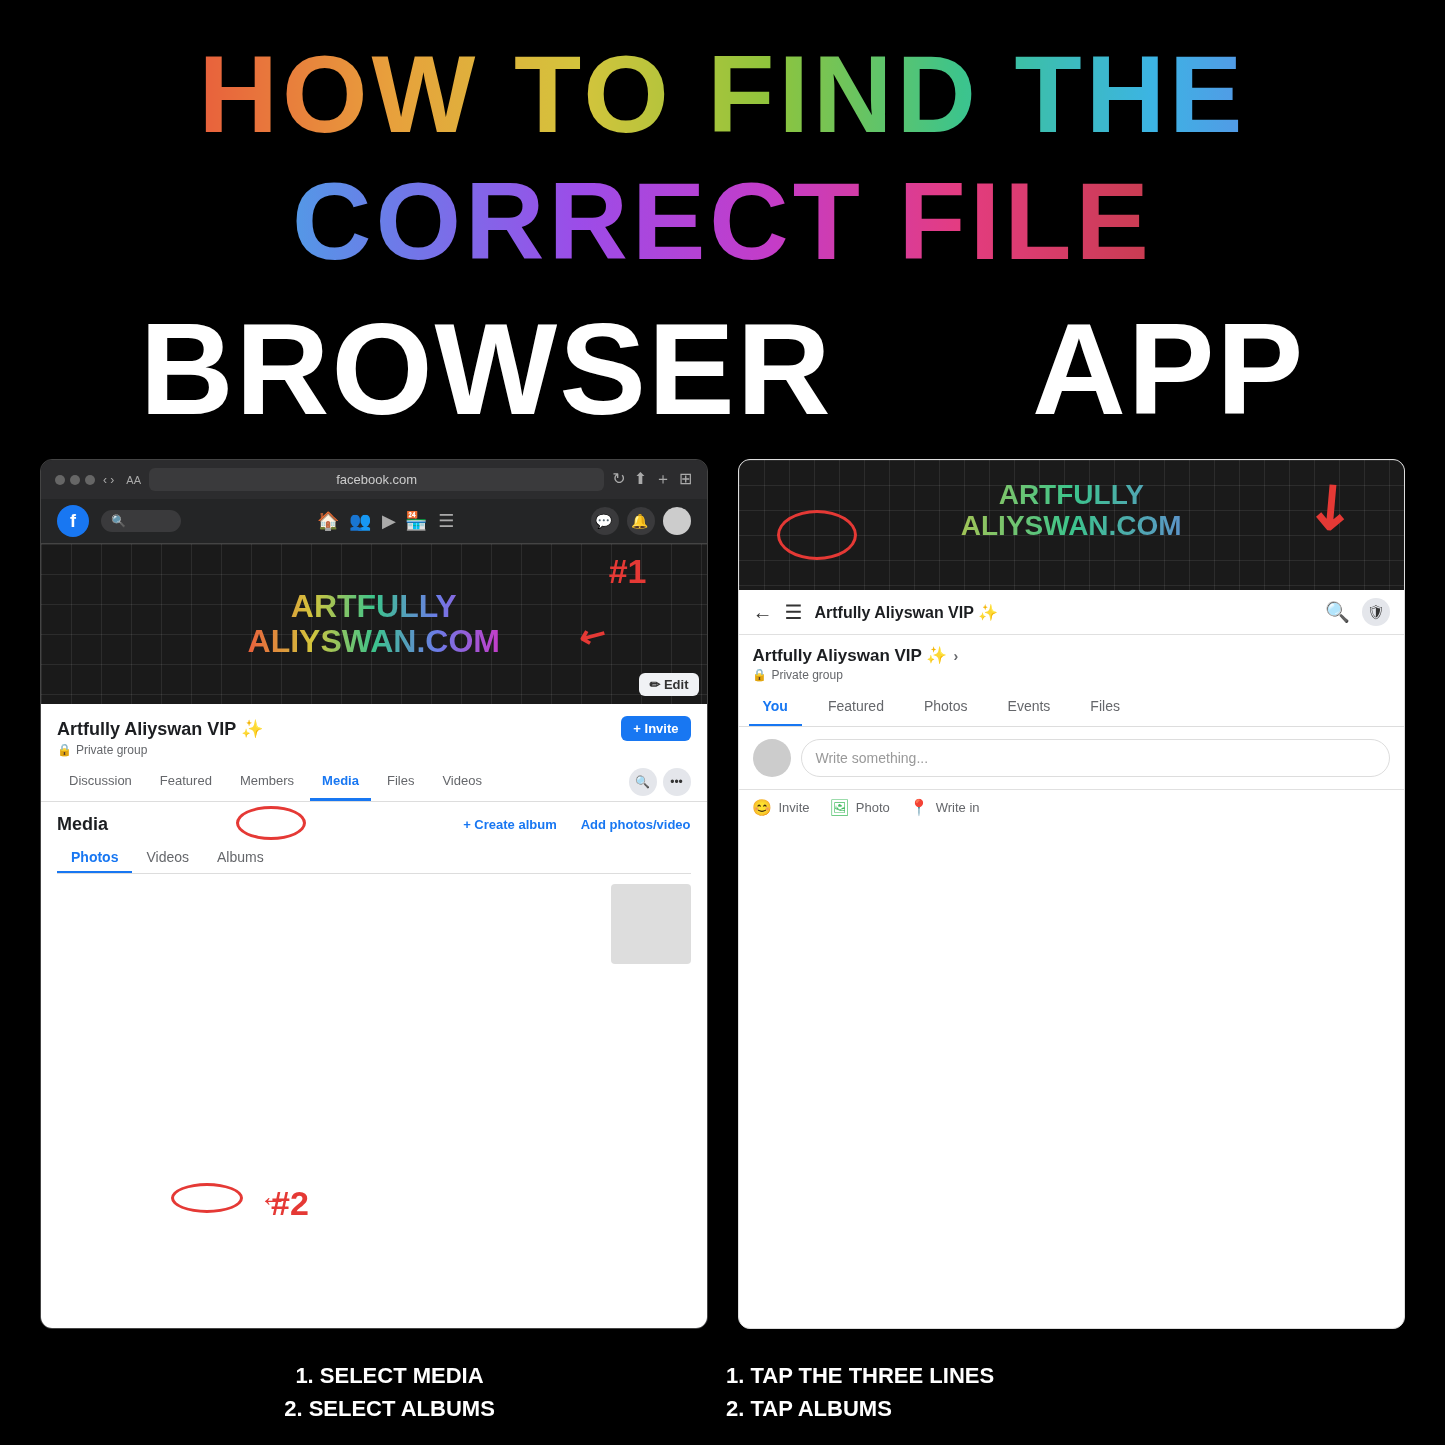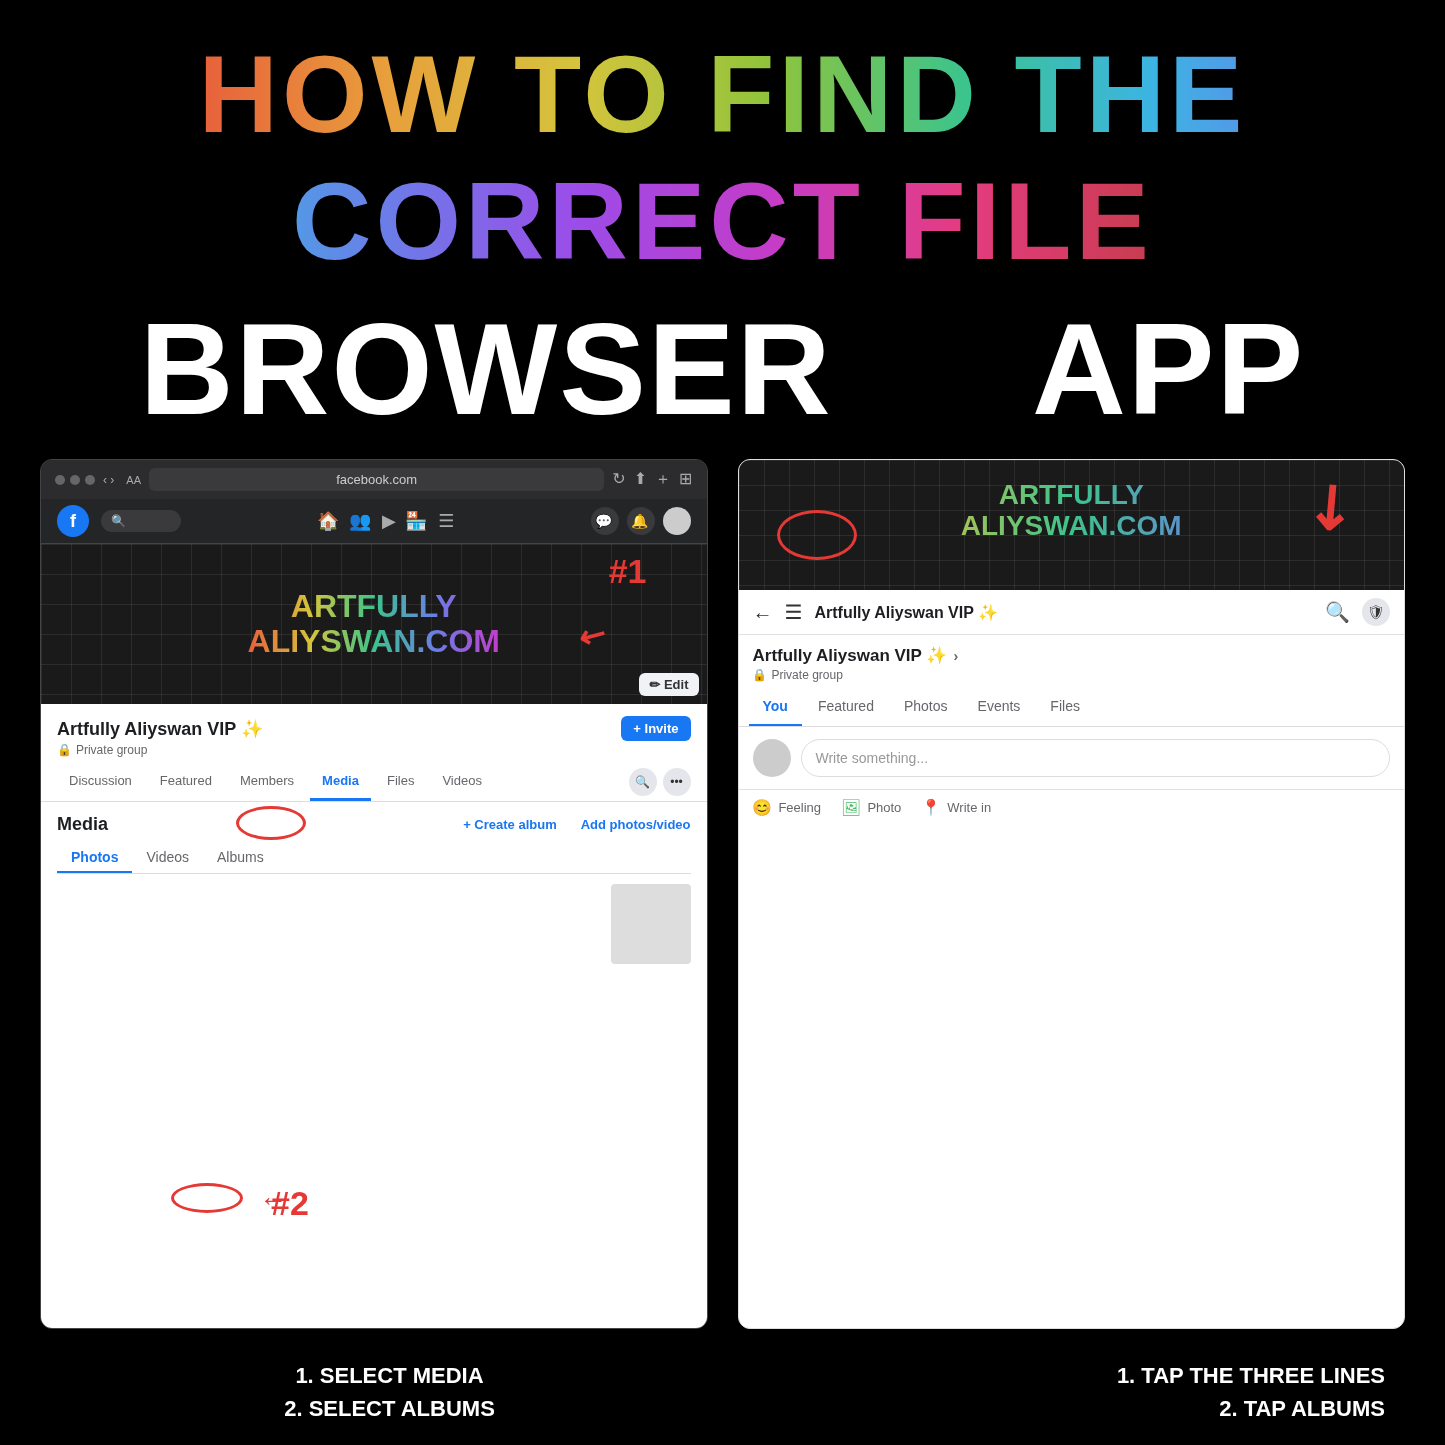--- a/index.html
+++ b/index.html
@@ -333,21 +333,21 @@
     .app-group-arrow { color: #65676b; font-size: 14px; }
     .app-group-private { font-size: 12px; color: #65676b; display: flex; align-items: center; gap: 4px; margin-top: 2px; }
 
     
     .app-tabs {
       background: #fff;
       padding: 0 10px;
       display: flex;
       border-bottom: 1px solid #ddd;
       overflow-x: hidden;
-      gap: 2px;
+      gap: 12px;
     }
     .app-tab {
       padding: 10px 14px;
       font-size: 14px;
       color: #65676b;
       font-weight: 500;
       white-space: nowrap;
       border-bottom: 2px solid transparent;
     }
     .app-tab.active {
@@ -597,21 +597,21 @@
         </div>
 
         <div class="app-post-box">
           <div class="app-avatar"></div>
           <div class="app-write-box">Write something...</div>
         </div>
 
         <div class="app-action-row">
           <div class="app-action-item">
             <span style="color:#f7b928; font-size:16px;">😊</span>
-            <span>Feeling</span>
+            <span>Invite</span>
           </div>
           <div class="app-action-item">
             <span style="color:#45bd62; font-size:16px;">🖼</span>
             <span>Photo</span>
           </div>
           <div class="app-action-item">
             <span style="color:#f5533d; font-size:16px;">📍</span>
             <span>Write in</span>
           </div>
         </div>
@@ -619,19 +619,19 @@
       </div>
     </div>
   </div>
 
   <div class="bottom-instructions">
     <div style="display:flex; gap:7px; width:100%;">
       <div style="flex:1; text-align:center;">
         <div class="instruction-text">1. SELECT MEDIA</div>
         <div class="instruction-text">2. SELECT ALBUMS</div>
       </div>
-      <div style="flex:1; text-align:right;">
+      <div style="flex:1; text-align:left;">
         <div class="instruction-text">1. TAP THE THREE LINES</div>
         <div class="instruction-text">2. TAP ALBUMS</div>
       </div>
     </div>
   </div>
 </div>
 
 </body></html>

